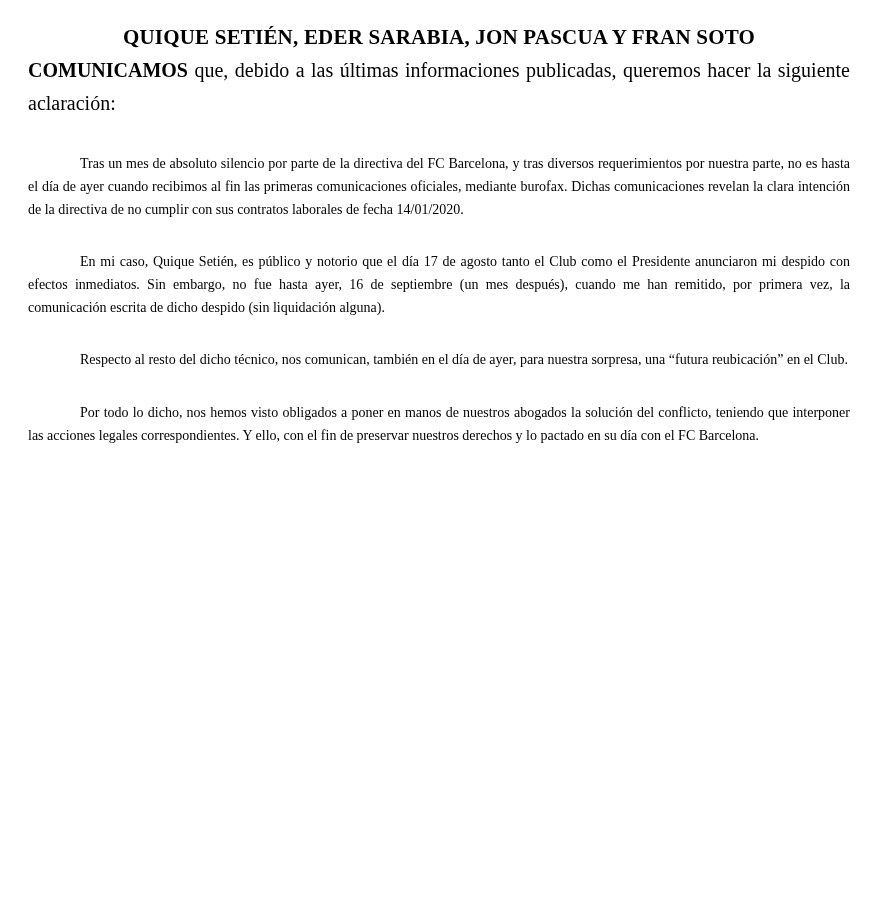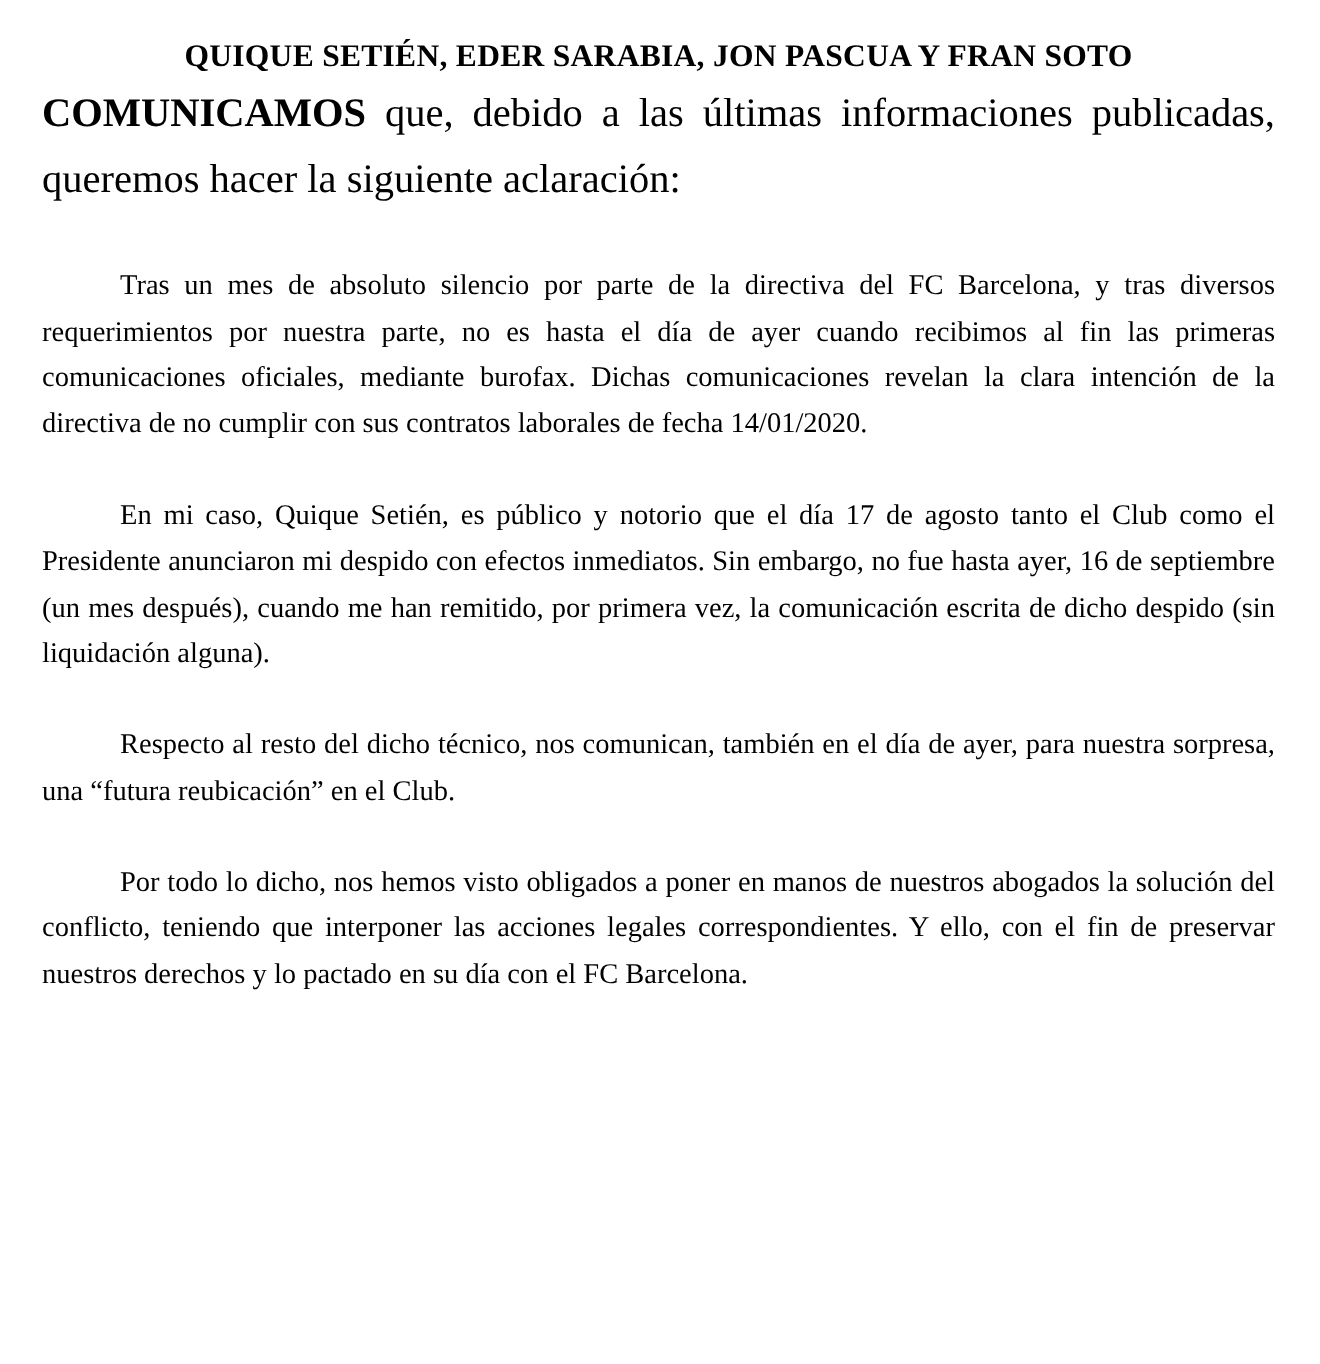--- a/index.html
+++ b/index.html
@@ -25,21 +25,21 @@
     font-size: 21px;
     font-weight: bold;
     line-height: 1.45;
     letter-spacing: 0.2px;
     text-align: justify;
     text-align-last: center;
     margin: 0 0 2px 0;
     padding: 0 4px;
   }
   .doc-para {
-    font-size: 19px;
+    font-size: 14px;
     line-height: 1.62;
     text-align: justify;
     text-justify: inter-word;
     margin: 0;
     padding: 0;
     hyphens: none;
   }
   .doc-para.indent {
     text-indent: 52px;
   }
@@ -47,21 +47,21 @@
     height: 34px;
   }
   .spacer-md {
     height: 30px;
   }
   .doc-para b,
   .bold {
     font-weight: bold;
   }
   .intro-line {
-    font-size: 27px;
+    font-size: 20px;
     line-height: 1.62;
     text-align: justify;
     margin: 0;
   }
 </style>
 </head>
 <body>
 
 <div class="document">
 

